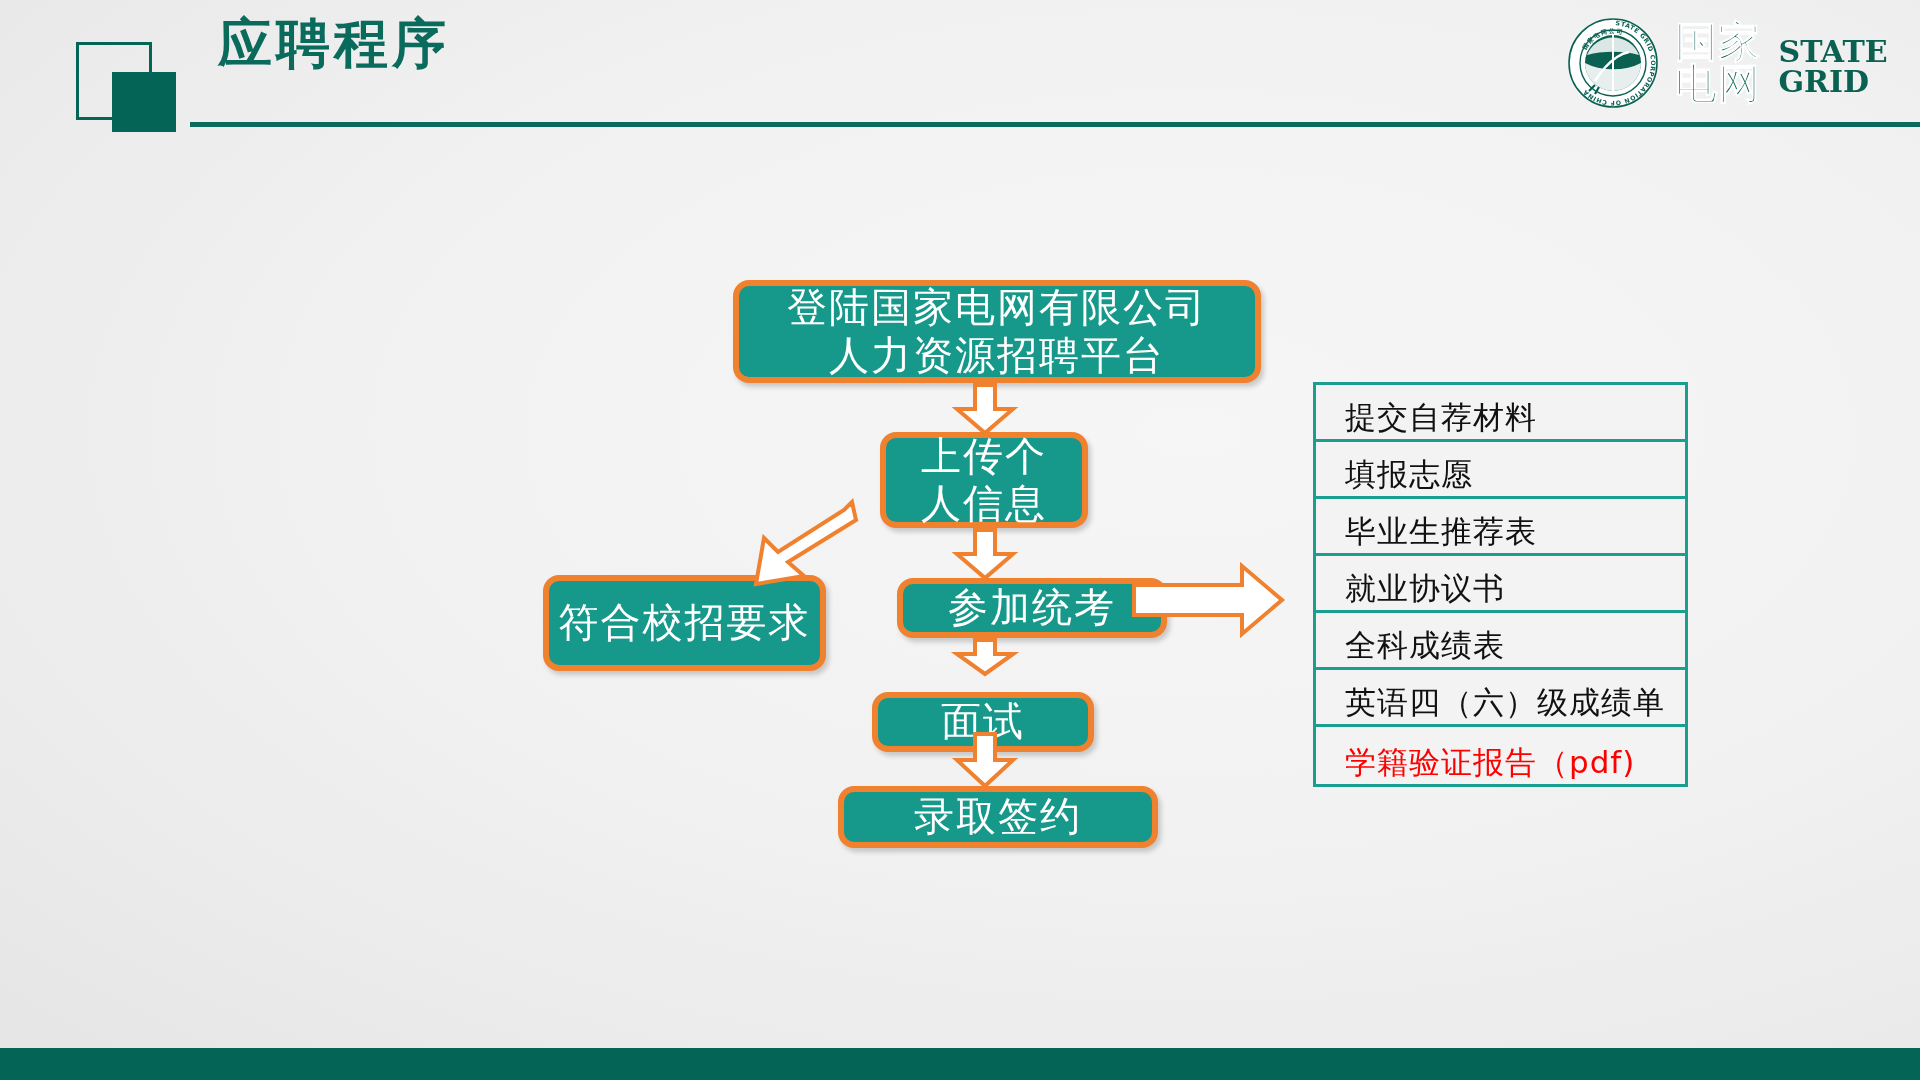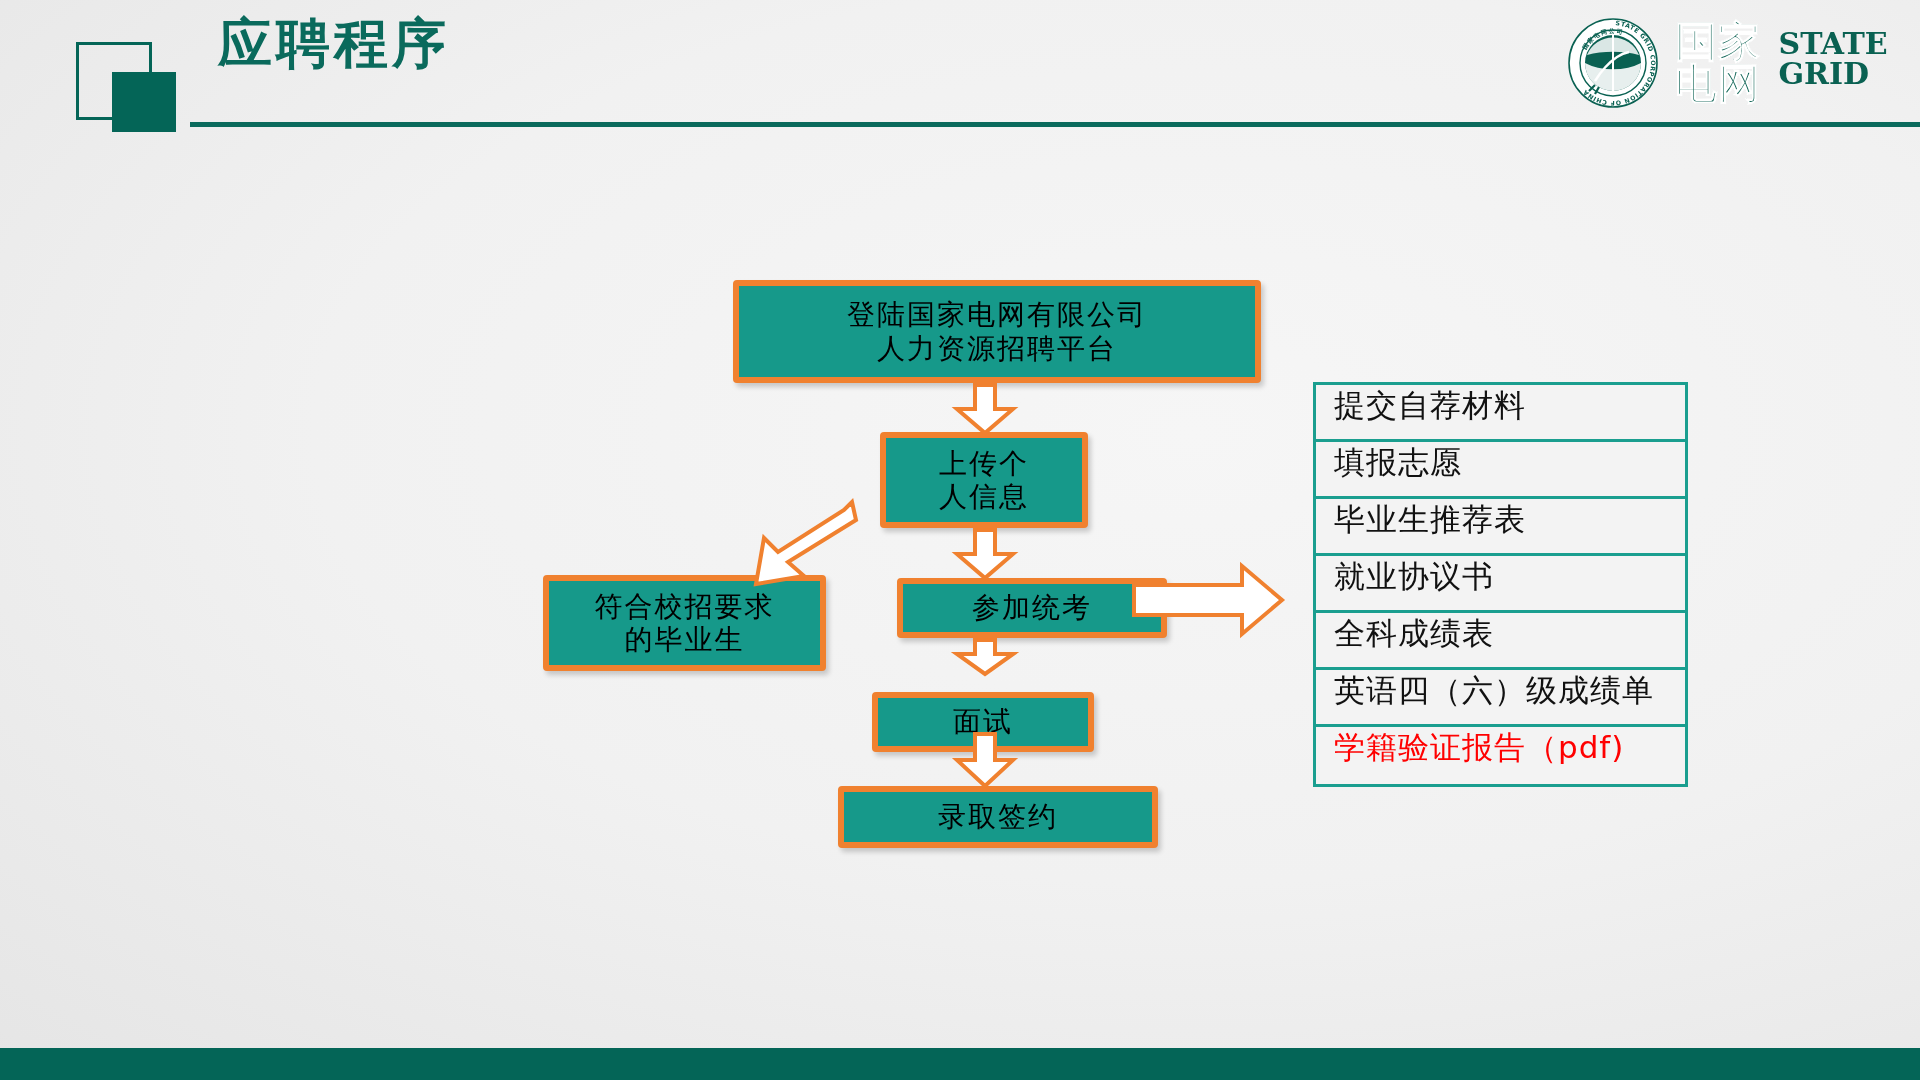--- a/index.html
+++ b/index.html
@@ -41,55 +41,55 @@
   }
   #logo-emblem{position:relative;width:96px;height:96px;flex:0 0 auto;}
   #logo-wordmark{display:flex;justify-content:center;line-height:1;}
   #logo-cn{
     font-family:"DejaVu Serif","Liberation Serif",serif;
     font-size:42px;font-weight:700;color:#0a6152;letter-spacing:1px;
     -webkit-text-stroke:1px #ffffff;
   }
   #logo-en{
     font-family:"DejaVu Serif","Liberation Serif",serif;
-    font-size:30px;font-weight:700;color:#0a6152;letter-spacing:0px;margin-top:8px;
+    font-size:30px;font-weight:700;color:#0a6152;letter-spacing:0px;margin-top:16px;
   }
 
   
   .flowbox{
     position:absolute;
     background:#16998A;
     border:6px solid #F0812F;
-    border-radius:4px;
-    color:#000000;
+    border-radius:16px;
+    color:#ffffff;
     display:flex;align-items:center;justify-content:center;
     text-align:center;
     font-family:"DejaVu Sans","Liberation Sans",sans-serif;
-    font-size:28px;line-height:1.18;letter-spacing:2px;
+    font-size:40px;line-height:1.18;letter-spacing:2px;
     box-sizing:border-box;
     box-shadow:3px 4px 5px rgba(0,0,0,0.18);
   }
 
   
   .arrow{position:absolute;}
   .arrow svg{display:block;overflow:visible;}
   .arrow svg polygon{fill:#ffffff;stroke:#F0812F;stroke-width:4;}
 
   
   #doc-table{
     position:absolute;left:1313px;top:382px;width:375px;
     border:3px solid #1A9E8F;
     box-sizing:border-box;
     background:#f3f3f3;
   }
   .doc-row{
     height:57px;box-sizing:border-box;
     border-bottom:3px solid #1A9E8F;
-    display:flex;align-items:flex-start;
-    padding-left:18px;
+    display:flex;align-items:flex-end;
+    padding-left:29px;
     font-family:"DejaVu Sans","Liberation Sans",sans-serif;
     font-size:31px;color:#111111;letter-spacing:1px;
     white-space:nowrap;
   }
   .doc-row:last-child{border-bottom:none;}
   .doc-row.alert{color:#FF0000;}
 
   
   #bottom-bar{
     position:absolute;left:0;top:1048px;width:1920px;height:32px;
@@ -146,21 +146,20 @@
   <div class="flowbox" style="left:880px;top:432px;width:208px;height:96px;">
     <div>
       <div>上传个</div>
       <div>人信息</div>
     </div>
   </div>
 
   <div class="flowbox" style="left:543px;top:575px;width:283px;height:96px;">
     <div>
       <div>符合校招要求</div>
-      <div>的毕业生</div>
     </div>
   </div>
 
   <div class="flowbox" style="left:857px;top:578px;width:270px;height:60px;margin-left:40px;">
     <div>
       <div>参加统考</div>
     </div>
   </div>
 
   <div class="flowbox" style="left:872px;top:692px;width:222px;height:60px;">

